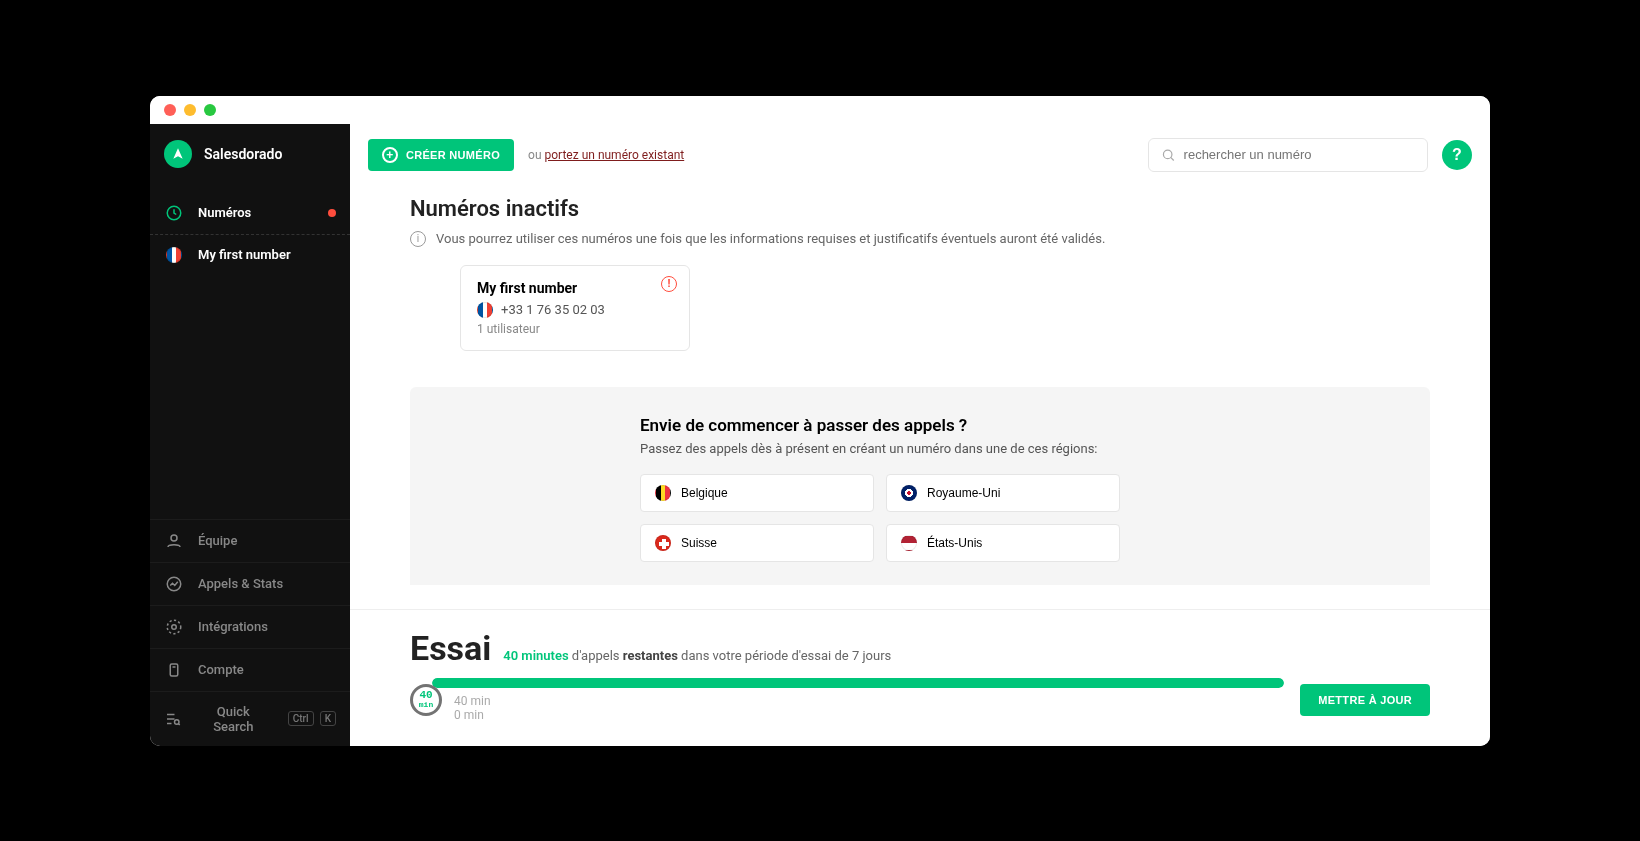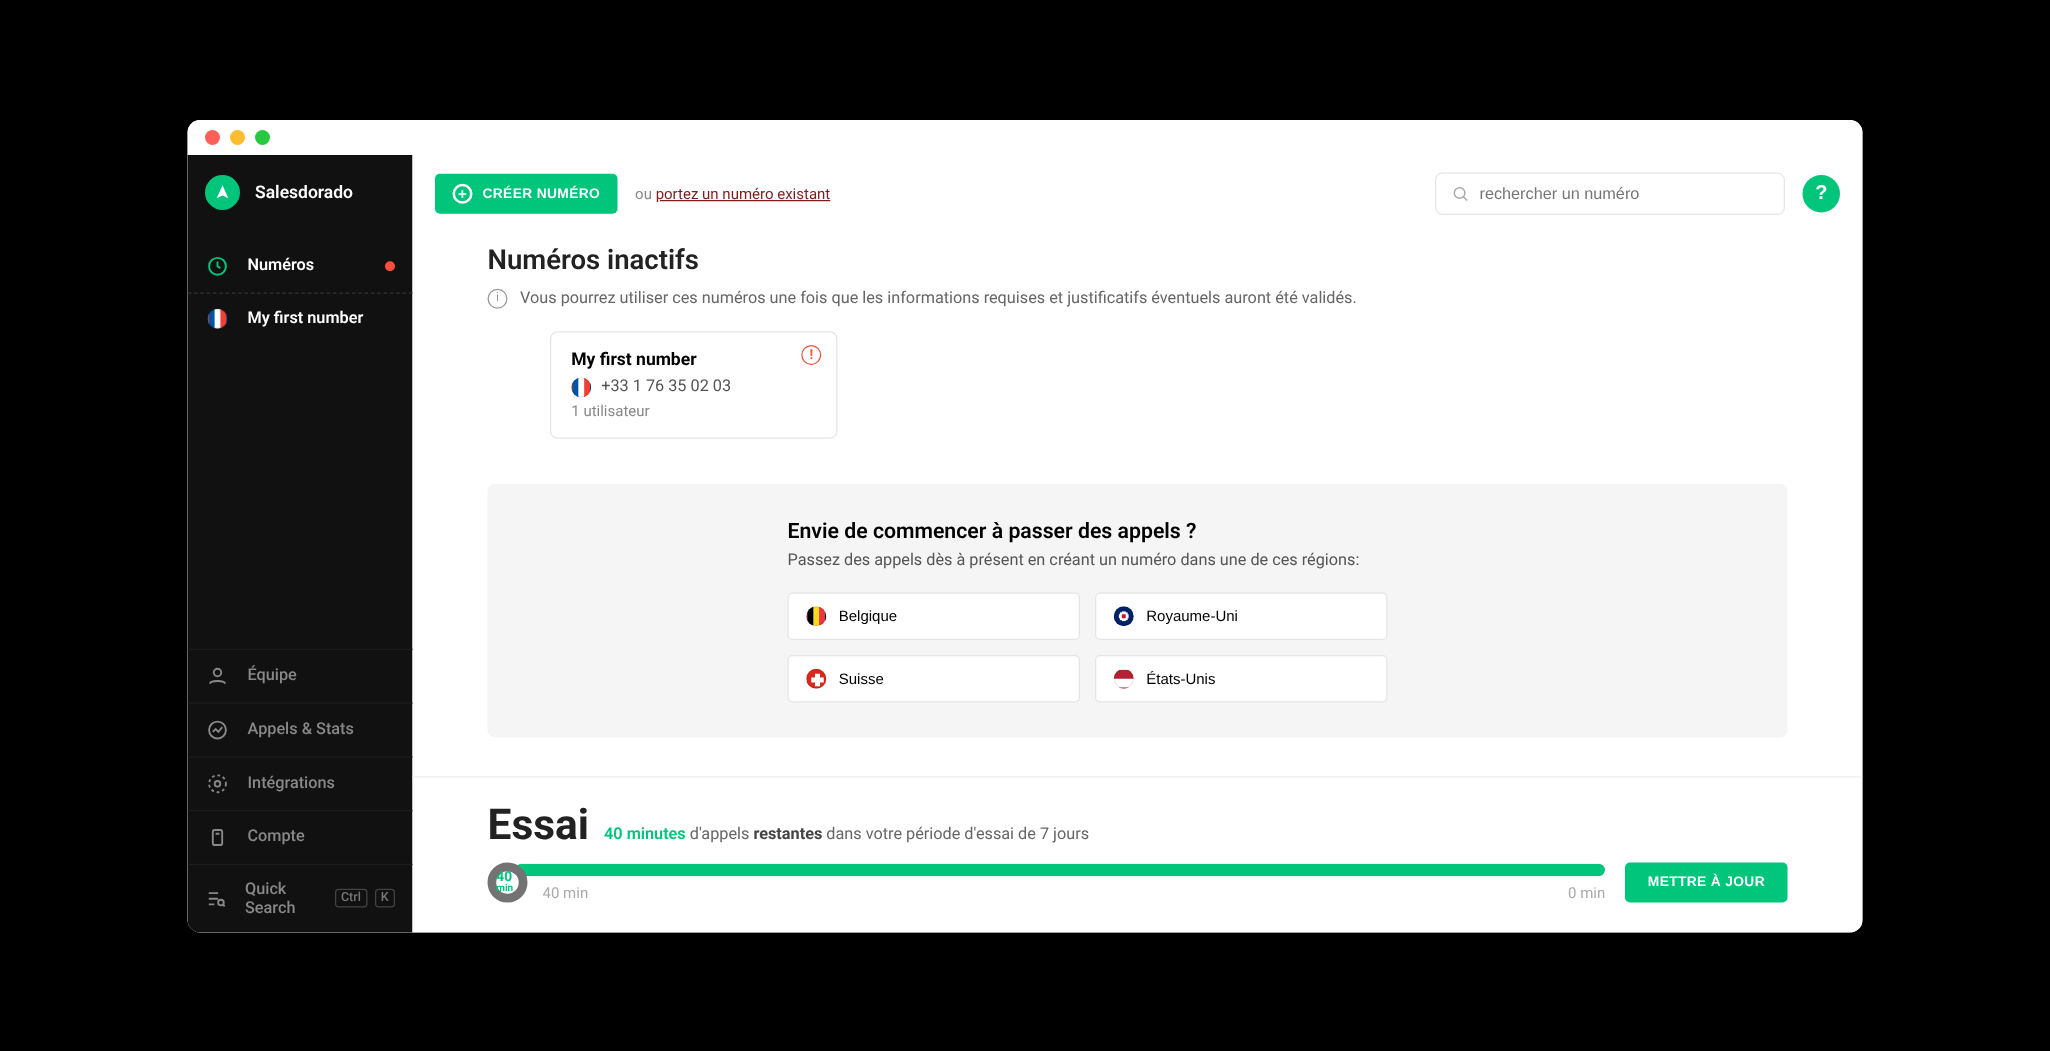--- a/index.html
+++ b/index.html
@@ -28,25 +28,26 @@
   gap: 8px;
   padding-left: 14px;
   background: #fff;
 }
 .traffic-light { width: 12px; height: 12px; border-radius: 50%; }
 .tl-red { background: #ff5f57; }
 .tl-yellow { background: #febc2e; }
 .tl-green { background: #28c840; }
 .app-body { flex: 1; display: flex; min-height: 0; }
 .sidebar {
-  width: 180px;
+  width: 200px;
   background: #111;
   color: #fff;
   display: flex;
   flex-direction: column;
+  text-align: center;
 }
 .brand {
   display: flex;
   align-items: center;
   gap: 12px;
   padding: 16px 14px 20px;
 }
 .brand-icon {
   width: 28px; height: 28px; border-radius: 50%;
   background: #00c57a;
@@ -158,26 +159,26 @@
 .trial-title { font-size:34px; font-weight:700; color:#222;}
 .trial-desc { font-size:13px; color:#666;}
 .trial-desc .accent { color:#00c57a; font-weight:600;}
 .trial-desc .bold { font-weight:700; color:#444;}
 .progress-row { display:flex; align-items:center; gap:16px;}
 .progress-wrap { flex:1; position:relative; padding-left:22px;}
 .progress-track { height:10px; background:#eee; border-radius:5px; overflow:hidden;}
 .progress-fill { height:100%; background:#00c57a; border-radius:5px;}
 .progress-knob {
   position:absolute; left:0; top:50%; transform:translateY(-50%);
-  width:32px;height:32px;border-radius:50%;background:#fff;border:7px solid #737373;
-  display:flex;flex-direction:column;justify-content:center;
-  font-size:11px;font-weight:700;color:#00c57a;line-height:1;
+  width:32px;height:32px;border-radius:50%;background:#fff;border:3px solid #737373;
+  display:flex;flex-direction:column;align-items:center;justify-content:center;
+  font-size:11px;font-weight:700;color:#00c57a;line-height:1;font-family:Liberation Mono, monospace;
 }
 .progress-knob small{font-size:8px;font-weight:600;}
-.progress-labels { display:flex; justify-content:space-between; font-size:12px; color:#aaa; margin-top:6px; padding-left:22px;}
+.progress-labels { display:flex; justify-content:space-between; font-size:12px; color:#aaa; margin-top:6px; padding-left:22px;flex-direction:column;}
 .btn-upgrade {
   background:#00c57a;color:#fff;border:none;border-radius:4px;
   padding:10px 18px;font-size:11px;font-weight:700;cursor:pointer;letter-spacing:0.3px;
 }
 svg { display:block; }
 </style>
 </head>
 <body>
 
 <div class="window">

